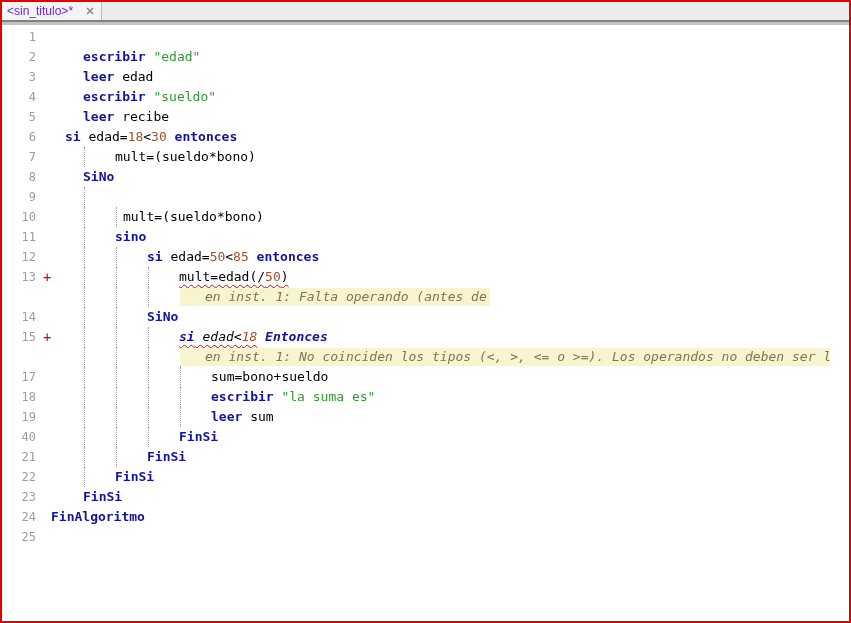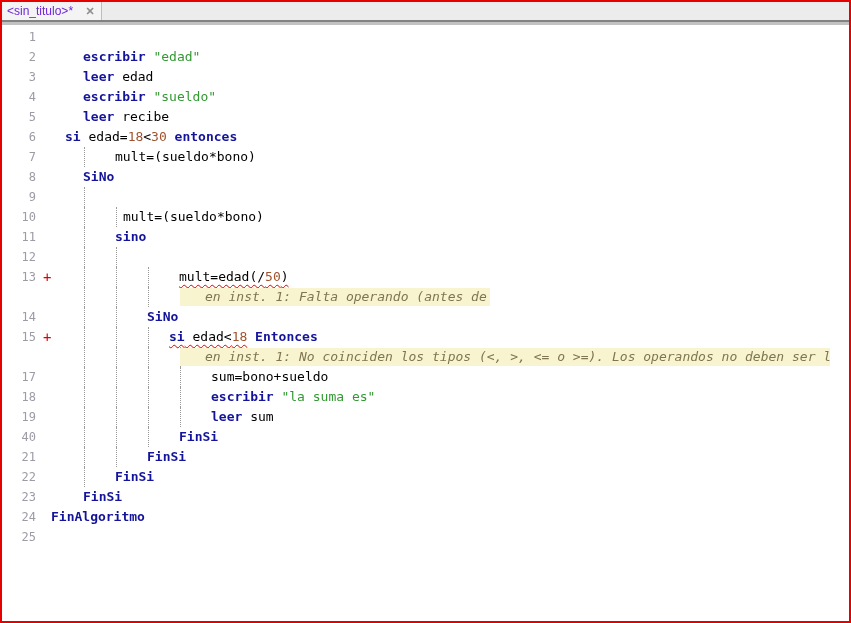--- a/index.html
+++ b/index.html
@@ -85,20 +85,21 @@
       </div>
       <div class="row">
         <span class="guide" style="left: 82px;"></span>
         <span class="lnum">11</span>
         <span class="code" style="left: 113px;"><span class="seg-kw">sino</span></span>
       </div>
       <div class="row">
         <span class="guide" style="left: 82px;"></span>
         <span class="guide" style="left: 114px;"></span>
         <span class="lnum">12</span>
+        <span class="code" style="left: 145px;"><span class="seg-kw">si</span><span class="seg-plain"> edad=</span><span class="seg-num">50</span><span class="seg-plain">&lt;</span><span class="seg-num">85</span><span class="seg-plain"> </span><span class="seg-kw">entonces</span></span>
       </div>
       <div class="row">
         <span class="guide" style="left: 82px;"></span>
         <span class="guide" style="left: 114px;"></span>
         <span class="guide" style="left: 146px;"></span>
         <span class="lnum">13</span>
         <span class="marker">+</span>
         <span class="code" style="left: 177px;"><span class="seg-plainsq">mult=edad(/</span><span class="seg-numsq">50</span><span class="seg-plainsq">)</span></span>
       </div>
       <div class="row">
@@ -112,21 +113,21 @@
         <span class="guide" style="left: 114px;"></span>
         <span class="lnum">14</span>
         <span class="code" style="left: 145px;"><span class="seg-kw">SiNo</span></span>
       </div>
       <div class="row">
         <span class="guide" style="left: 82px;"></span>
         <span class="guide" style="left: 114px;"></span>
         <span class="guide" style="left: 146px;"></span>
         <span class="lnum">15</span>
         <span class="marker">+</span>
-        <span class="code" style="left: 167px;"><span class="seg-kwsq">si</span><span class="seg-plainsq"> edad&lt;</span><span class="seg-numsq">18</span><span class="seg-plain"> </span><span class="seg-kw">Entonces</span></span>
+        <span class="code" style="left: 177px; font-style: italic;"><span class="seg-kwsq">si</span><span class="seg-plainsq"> edad&lt;</span><span class="seg-numsq">18</span><span class="seg-plain"> </span><span class="seg-kw">Entonces</span></span>
       </div>
       <div class="row">
         <span class="guide" style="left: 82px;"></span>
         <span class="guide" style="left: 114px;"></span>
         <span class="guide" style="left: 146px;"></span>
         <span class="guide" style="left: 178px;"></span>
         <span class="errbar" style="left: 178px; width: 650px;">en inst. 1: No coinciden los tipos (&lt;, &gt;, &lt;= o &gt;=). Los operandos no deben ser logicos.</span>
       </div>
       <div class="row">
         <span class="guide" style="left: 82px;"></span>

